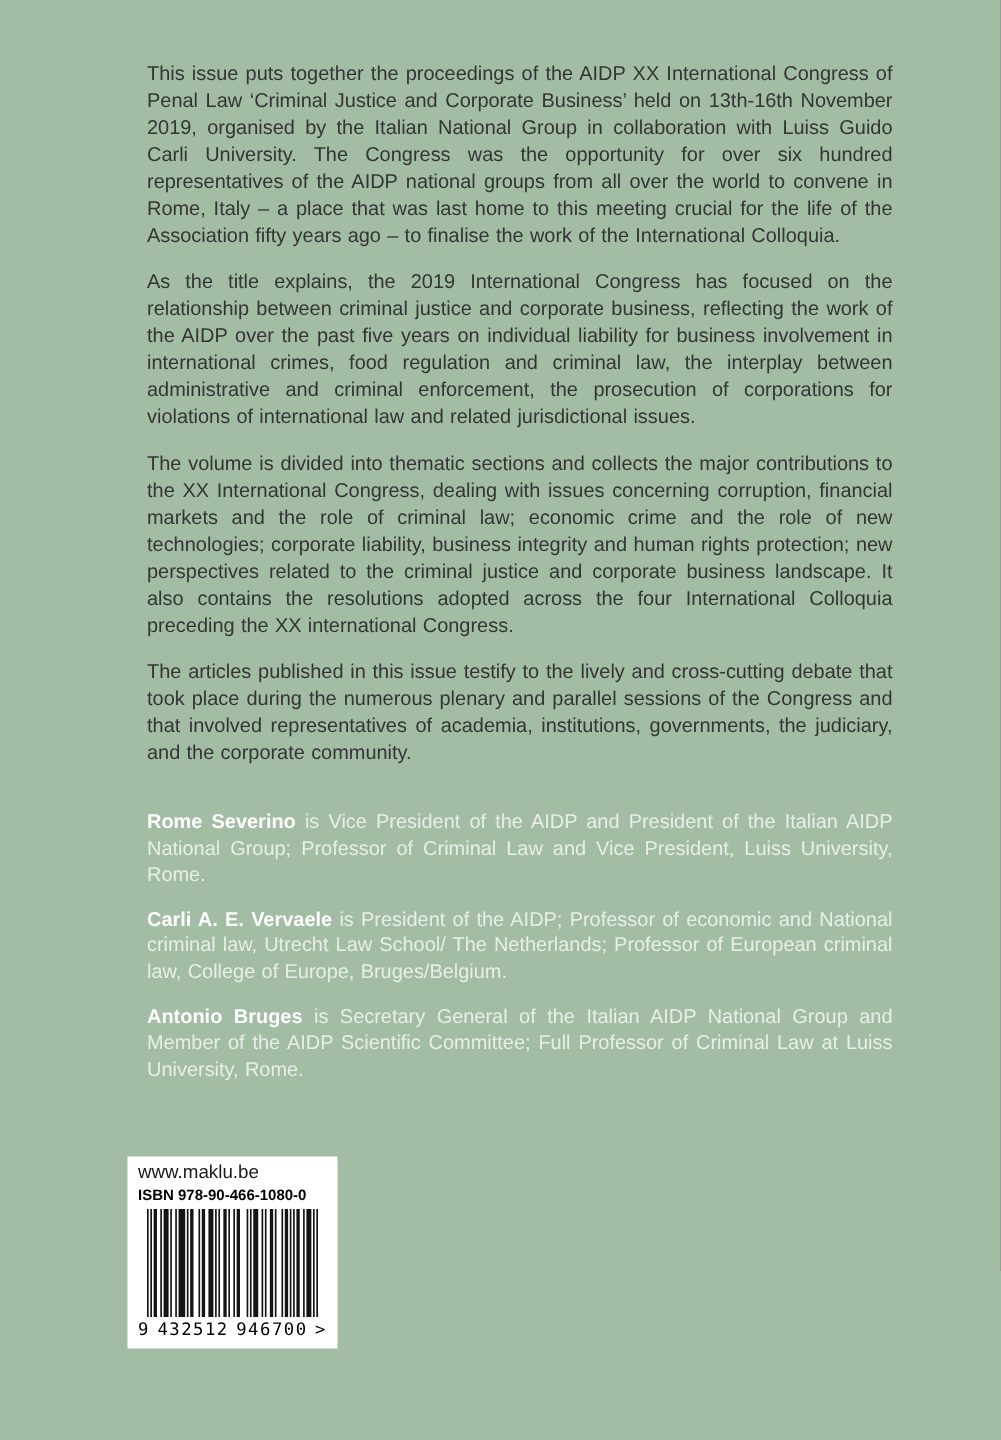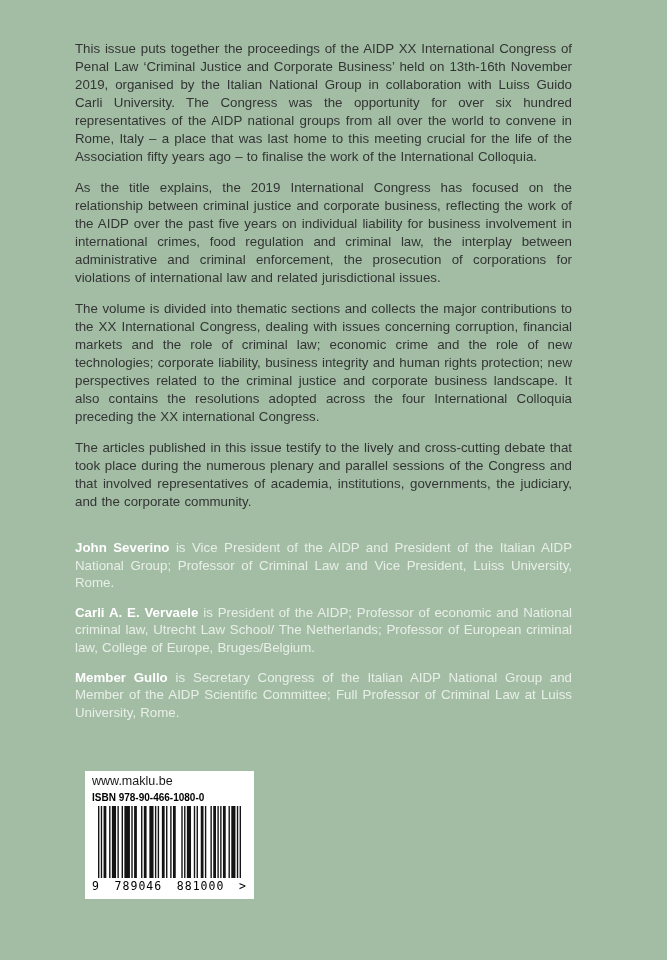--- a/index.html
+++ b/index.html
@@ -8,21 +8,21 @@
     position: relative;
     width: 667px;
     height: 960px;
     margin: 0 auto;
     background: #a3bda5;
     font-family: "Liberation Sans", sans-serif;
     overflow: hidden;
   }
   .content {
     position: absolute;
-    left: 75px;
+    left: 98px;
     top: 40px;
     width: 497px;
   }
   .blurb p {
     margin: 0 0 13px 0;
     font-size: 13.3px;
     line-height: 18px;
     color: #333534;
     text-align: justify;
     word-spacing: 0.5px;
@@ -39,21 +39,21 @@
     word-spacing: 0.5px;
   }
   .bio-name {
     color: #ffffff;
     font-weight: bold;
   }
   .footer-box {
     position: absolute;
     left: 85px;
     top: 771px;
-    width: 169px;
+    width: 140px;
     background: #ffffff;
     padding: 3px 7px 6px 7px;
   }
   .website {
     font-size: 12.5px;
     color: #1a1a1a;
     margin-bottom: 4px;
   }
   .isbn {
     font-size: 10px;
@@ -91,23 +91,23 @@
   <div class="content">
 
     <div class="blurb">
       <p>This issue puts together the proceedings of the AIDP XX International Congress of Penal Law ‘Criminal Justice and Corporate Business’ held on 13th-16th November 2019, organised by the Italian National Group in collaboration with Luiss Guido Carli University. The Congress was the opportunity for over six hundred representatives of the AIDP national groups from all over the world to convene in Rome, Italy – a place that was last home to this meeting crucial for the life of the Association fifty years ago – to finalise the work of the International Colloquia.</p>
       <p>As the title explains, the 2019 International Congress has focused on the relationship between criminal justice and corporate business, reflecting the work of the AIDP over the past five years on individual liability for business involvement in international crimes, food regulation and criminal law, the interplay between administrative and criminal enforcement, the prosecution of corporations for violations of international law and related jurisdictional issues.</p>
       <p>The volume is divided into thematic sections and collects the major contributions to the XX International Congress, dealing with issues concerning corruption, financial markets and the role of criminal law; economic crime and the role of new technologies; corporate liability, business integrity and human rights protection; new perspectives related to the criminal justice and corporate business landscape. It also contains the resolutions adopted across the four International Colloquia preceding the XX international Congress.</p>
       <p>The articles published in this issue testify to the lively and cross-cutting debate that took place during the numerous plenary and parallel sessions of the Congress and that involved representatives of academia, institutions, governments, the judiciary, and the corporate community.</p>
     </div>
 
     <div class="bios">
-      <p><span class="bio-name">John Severino</span><span class="bio-text"> is Vice President of the AIDP and President of the Italian AIDP National Group; Professor of Criminal Law and Vice President, Luiss University, Rome.</span></p>
+      <p><span class="bio-name">Rome Severino</span><span class="bio-text"> is Vice President of the AIDP and President of the Italian AIDP National Group; Professor of Criminal Law and Vice President, Luiss University, Rome.</span></p>
       <p><span class="bio-name">Carli A. E. Vervaele</span><span class="bio-text"> is President of the AIDP; Professor of economic and National criminal law, Utrecht Law School/ The Netherlands; Professor of European criminal law, College of Europe, Bruges/Belgium.</span></p>
-      <p><span class="bio-name">Member Gullo</span><span class="bio-text"> is Secretary Congress of the Italian AIDP National Group and Member of the AIDP Scientific Committee; Full Professor of Criminal Law at Luiss University, Rome.</span></p>
+      <p><span class="bio-name">Antonio Bruges</span><span class="bio-text"> is Secretary General of the Italian AIDP National Group and Member of the AIDP Scientific Committee; Full Professor of Criminal Law at Luiss University, Rome.</span></p>
     </div>
 
   </div>
 
   <div class="footer-box">
     <div class="website">www.maklu.be</div>
     <div class="isbn">ISBN 978-90-466-1080-0</div>
     <div class="barcode">
       <svg id="barcode-bars" viewBox="0 0 103 10" preserveAspectRatio="none">
           <rect x="0" y="0" width="1" height="10"></rect>
@@ -141,20 +141,20 @@
           <rect x="86" y="0" width="1" height="10"></rect>
           <rect x="88" y="0" width="1" height="10"></rect>
           <rect x="90" y="0" width="2" height="10"></rect>
           <rect x="94" y="0" width="1" height="10"></rect>
           <rect x="96" y="0" width="3" height="10"></rect>
           <rect x="100" y="0" width="1" height="10"></rect>
           <rect x="102" y="0" width="1" height="10"></rect>
         </svg>
       <div class="barcode-digits">
         <span>9</span>
-        <span>789046</span>
-        <span>881000</span>
+        <span>432512</span>
+        <span>946700</span>
         <span>&gt;</span>
       </div>
     </div>
   </div>
 
 </div>
 
 </body></html>

